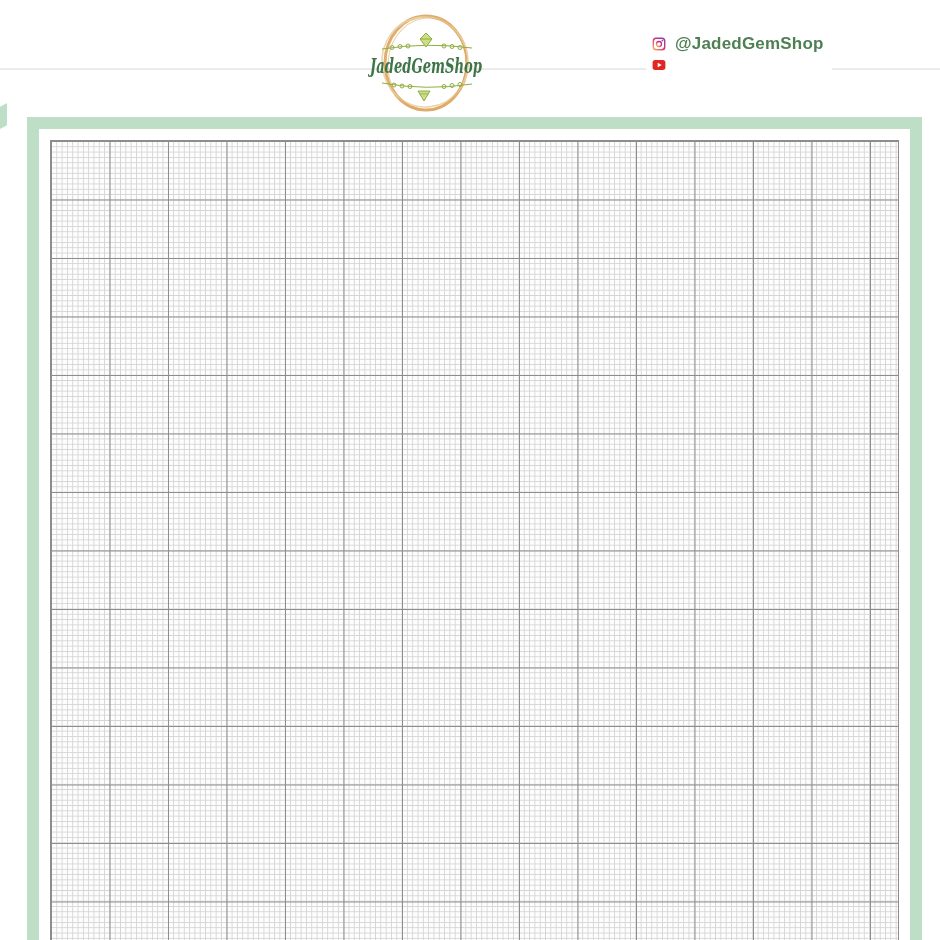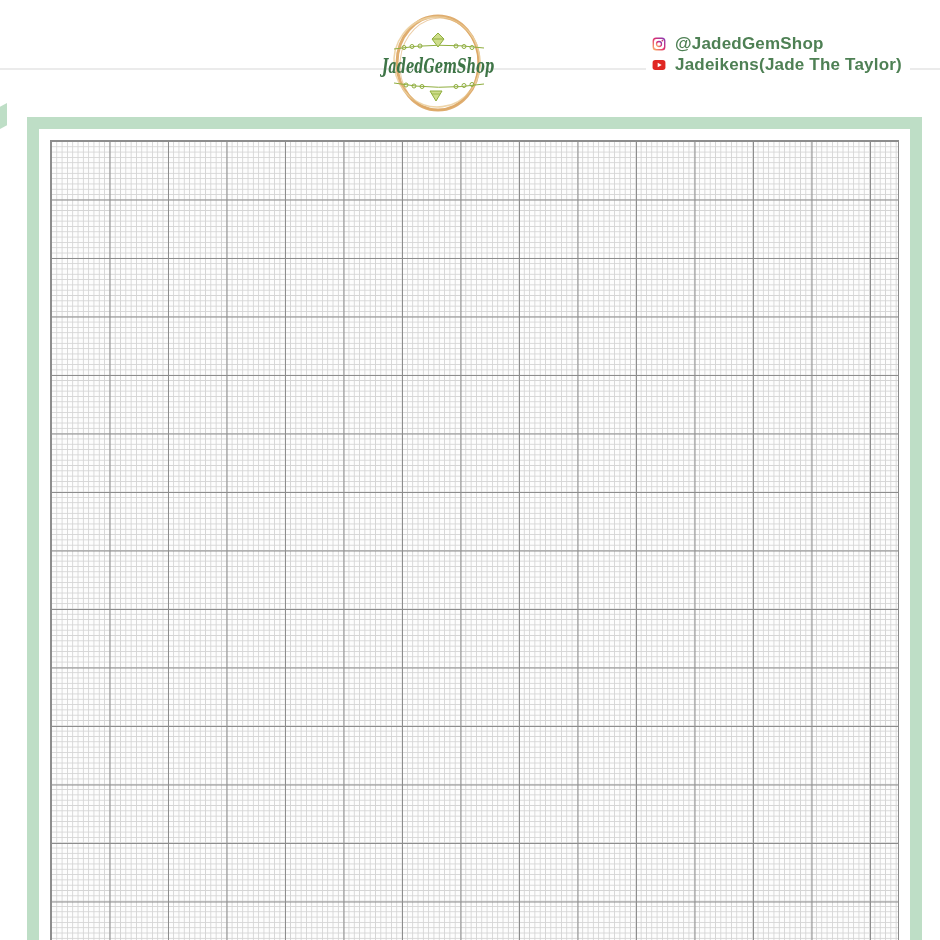--- a/index.html
+++ b/index.html
@@ -25,21 +25,21 @@
     left: 0;
     top: 68px;
     width: 940px;
     height: 2px;
     background: #ebebeb;
   }
 
   
   .logo-wrap {
     position: absolute;
-    left: 372px;
+    left: 360px;
     top: 3px;
     width: 135px;
     height: 115px;
     text-align: right;
   }
   .logo-script {
     font-family: "DejaVu Serif", serif;
     font-style: italic;
     font-weight: bold;
     fill: var(--logo-green, #3e7547);
@@ -184,21 +184,20 @@
         <circle cx="17.7" cy="6.3" r="1.5" fill="url(#ig-grad)"></circle>
       </svg>
       <span class="social-label">@JadedGemShop</span>
     </div>
 
     <div class="social-row">
       <svg class="social-icon" viewBox="0 0 24 24">
         <rect x="1" y="3.5" width="22" height="17" rx="4.5" fill="var(--youtube-red, #e02723)"></rect>
         <polygon points="9.8,8.3 16.6,12 9.8,15.7" fill="#ffffff"></polygon>
       </svg>
-      <span class="social-label">Jadeikens(Jade The Taylor)</span>
     </div>
 
 
   </div>
 
   <div class="corner-sliver"></div>
 
   <div class="paper-frame">
     <div class="paper-white">
       <div class="graph-grid"></div>

